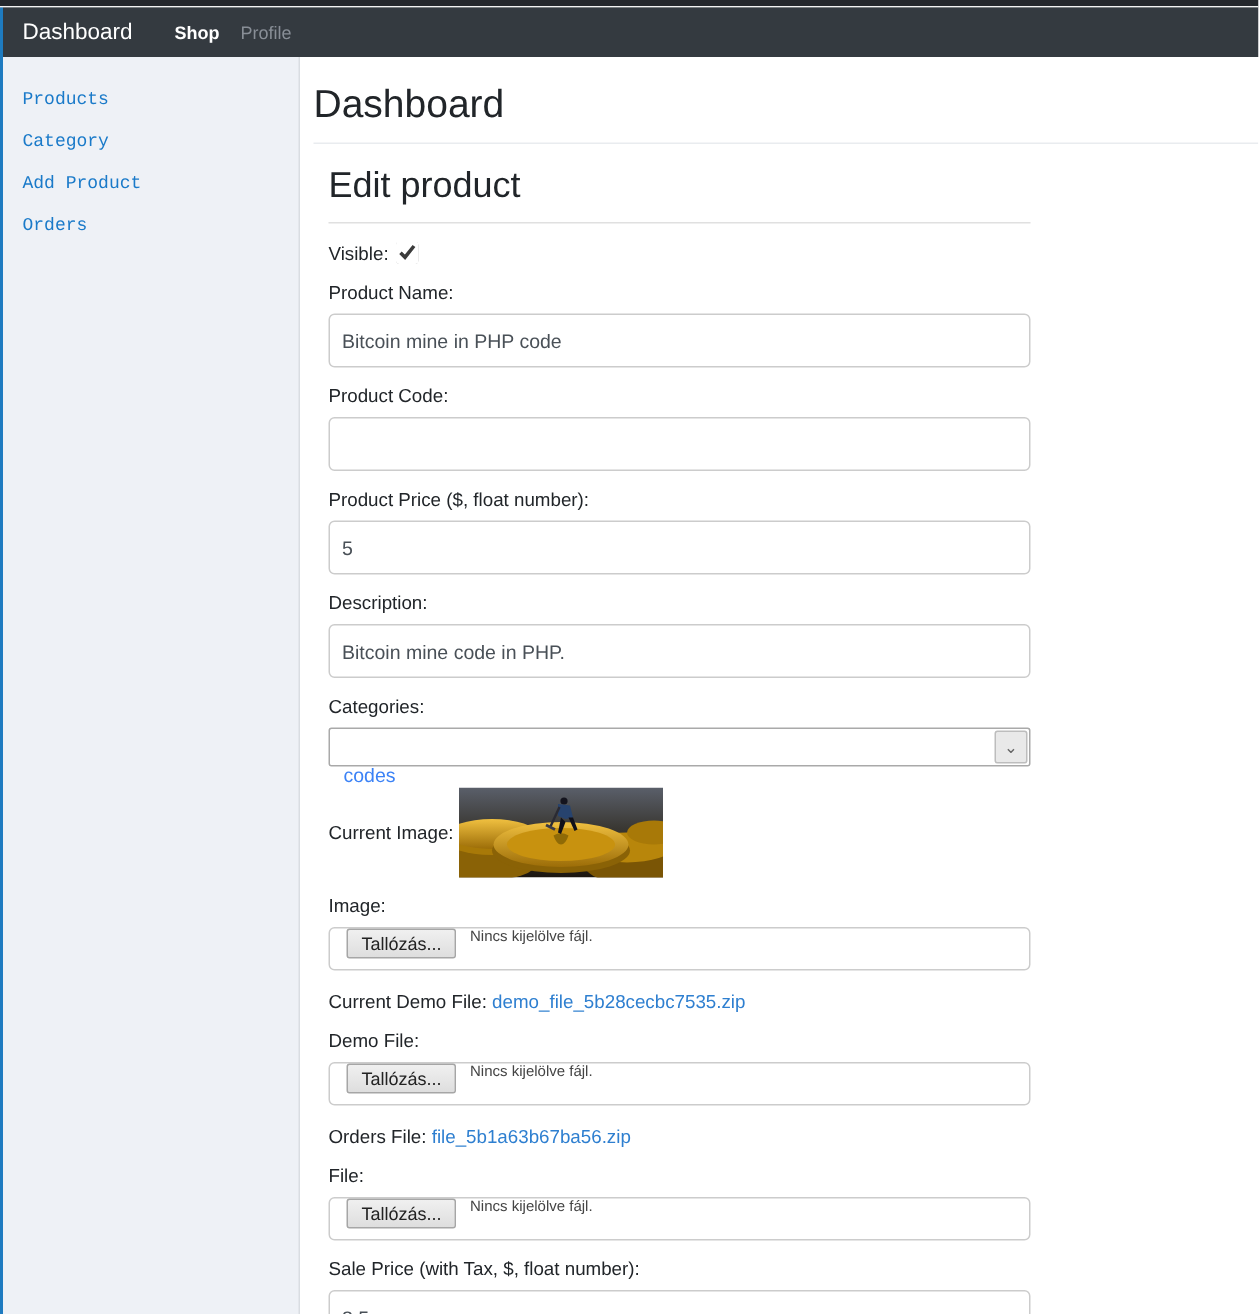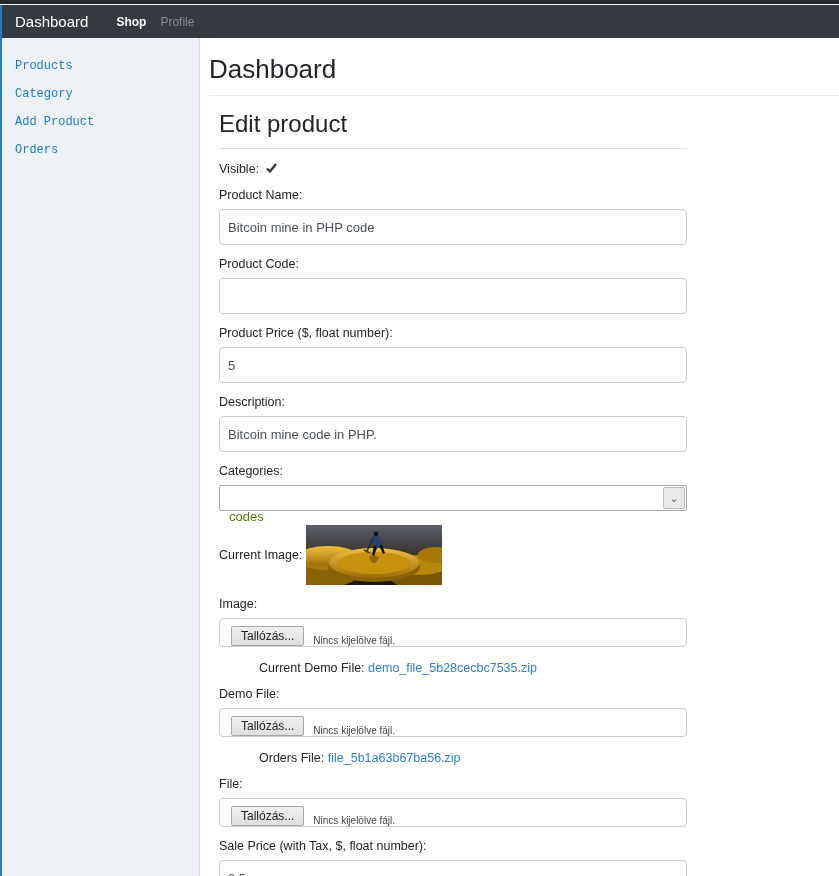--- a/index.html
+++ b/index.html
@@ -128,21 +128,21 @@
     width: 468px;
     height: 26px;
     border: 1px solid #a9a9a9;
     border-radius: 2px;
     display: flex;
     align-items: center;
     justify-content: space-between;
     background: #ffffff;
     cursor: pointer;
   }
-  .select-value { padding-left: 9px; font-size: 13px; color: #4d7c0f; margin-top: 36px; }
+  .select-value { padding-left: 9px; font-size: 13px; color: #3b82f6; margin-top: 36px; }
   .select-arrow {
     width: 22px;
     height: 22px;
     margin-right: 1px;
     background: #e9e9e9;
     border: 1px solid #bdbdbd;
     border-radius: 2px;
     display: flex;
     align-items: center;
     justify-content: center;
@@ -162,21 +162,21 @@
     width: 136px;
     height: 60px;
   }
   
   .file-box {
     width: 468px;
     height: 29px;
     border: 1px solid #cccccc;
     border-radius: 4px;
     display: flex;
-    align-items: flex-end;
+    align-items: flex-start;
     background: #ffffff;
     cursor: pointer;
   }
   .browse-btn {
     margin-left: 11px;
     padding: 2px 9px;
     font-size: 12px;
     font-family: "Liberation Sans", "DejaVu Sans", sans-serif;
     background: linear-gradient(#f0f0f0, #dedede);
     border: 1px solid #a6a6a6;
@@ -185,21 +185,20 @@
     cursor: pointer;
   }
   .no-file {
     margin-left: 9px;
     font-size: 10px;
     color: #444;
   }
   .file-link-row {
     margin-top: 14px;
     font-size: 12.5px;
-    margin-left: 40px;
   }
   .file-link {
     color: #2e7fd0;
     text-decoration: none;
     cursor: pointer;
   }
   .submit-btn {
     margin-top: 14px;
     background: #0b76dd;
     color: #ffffff;

